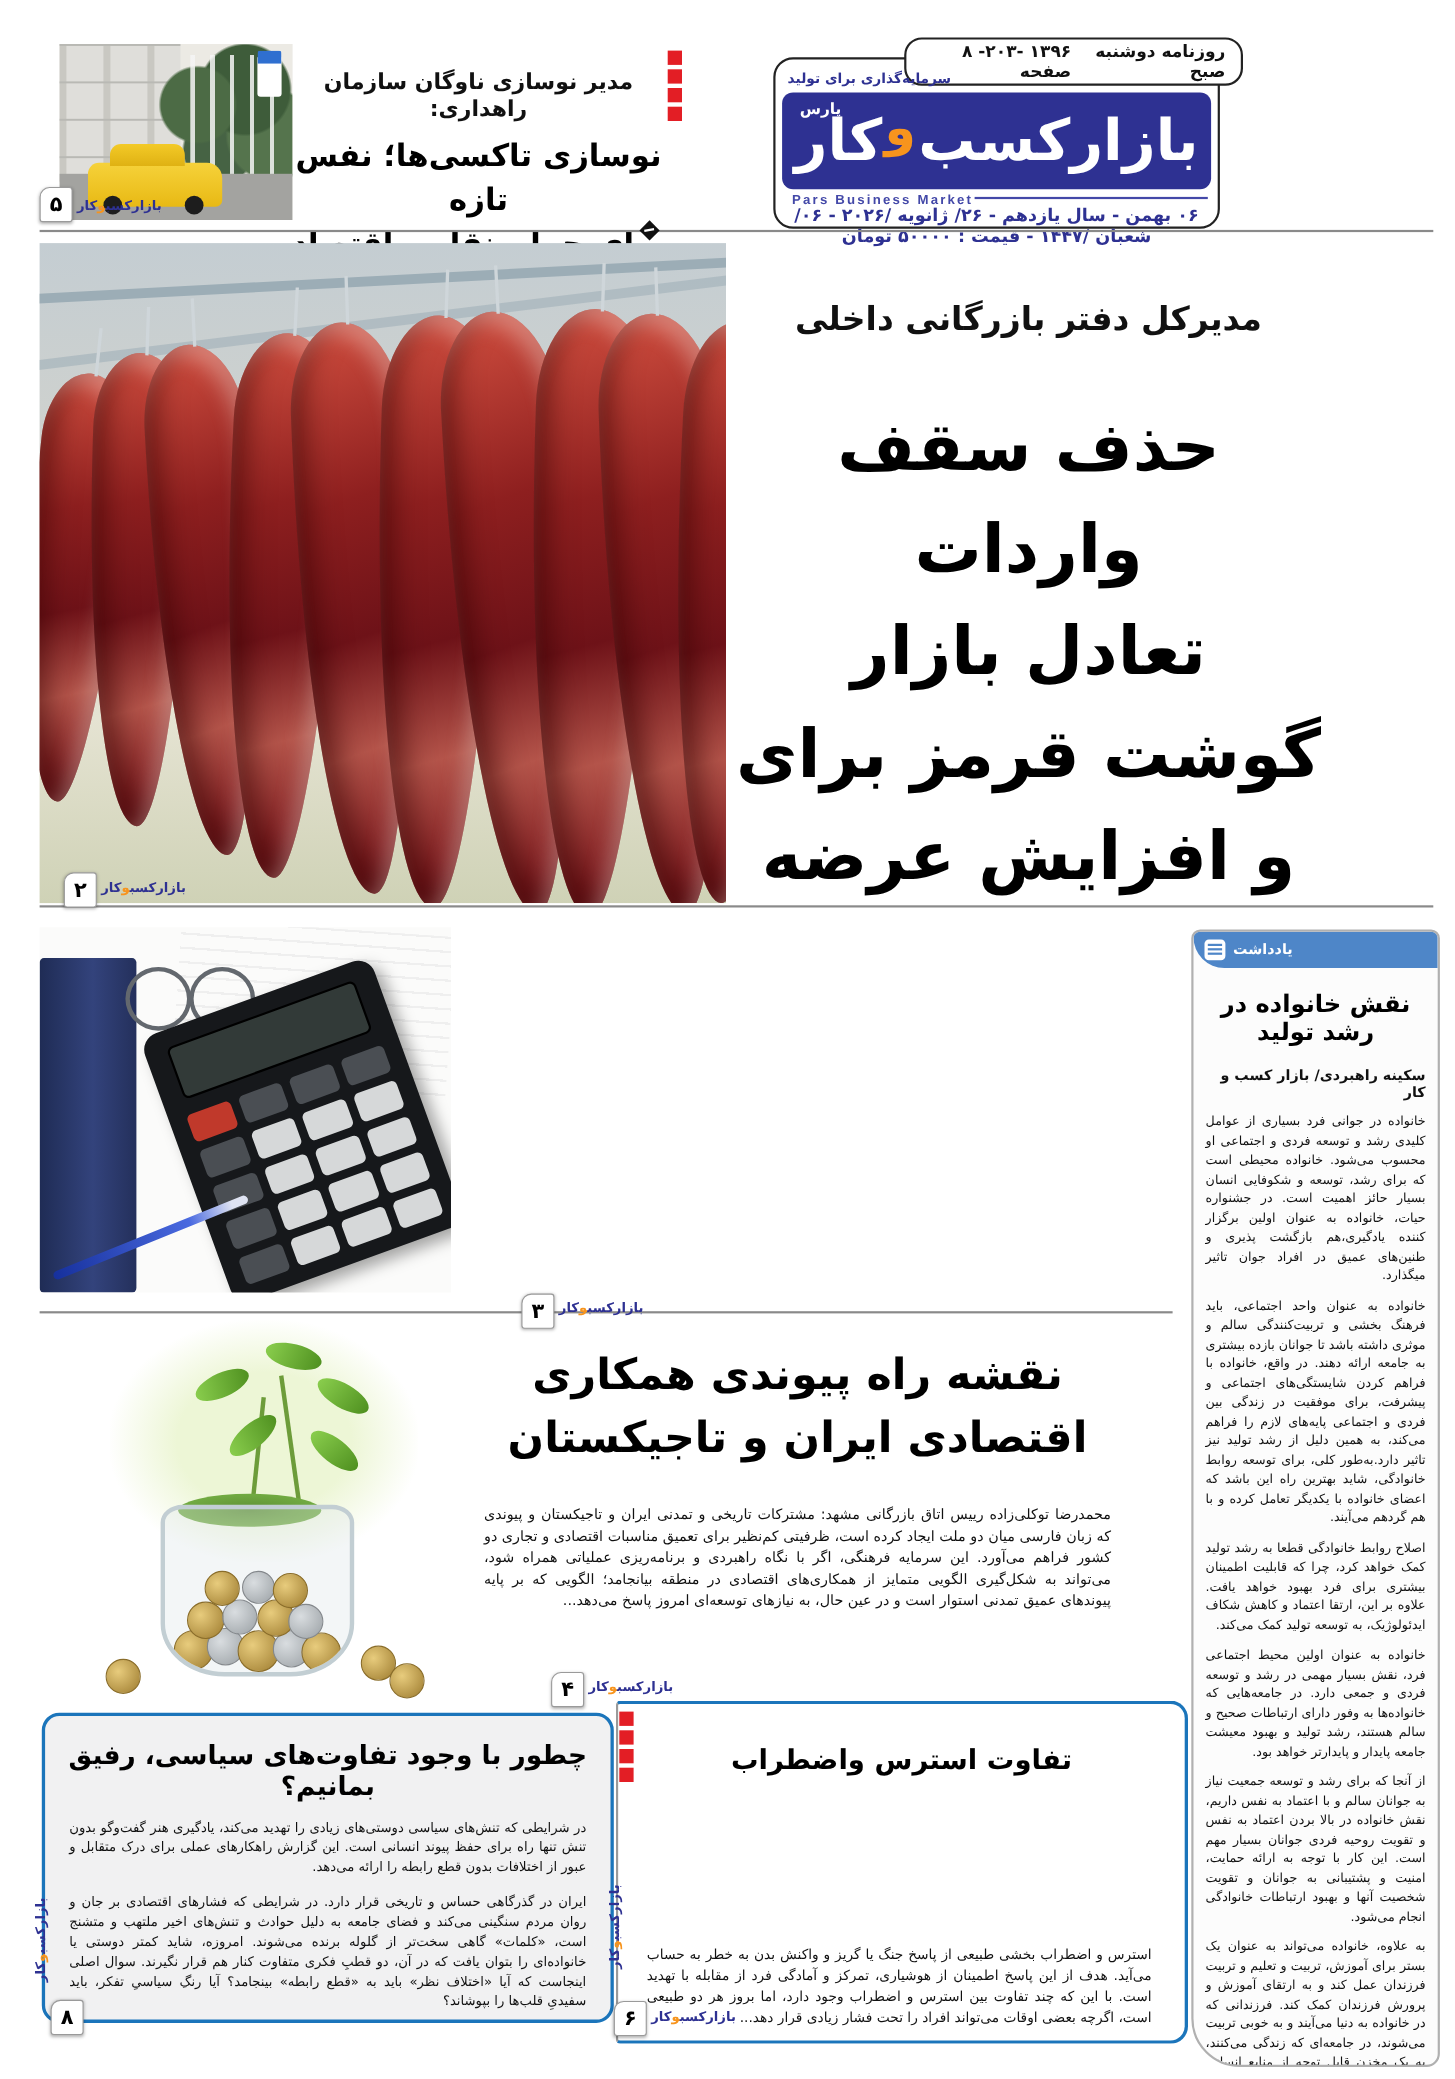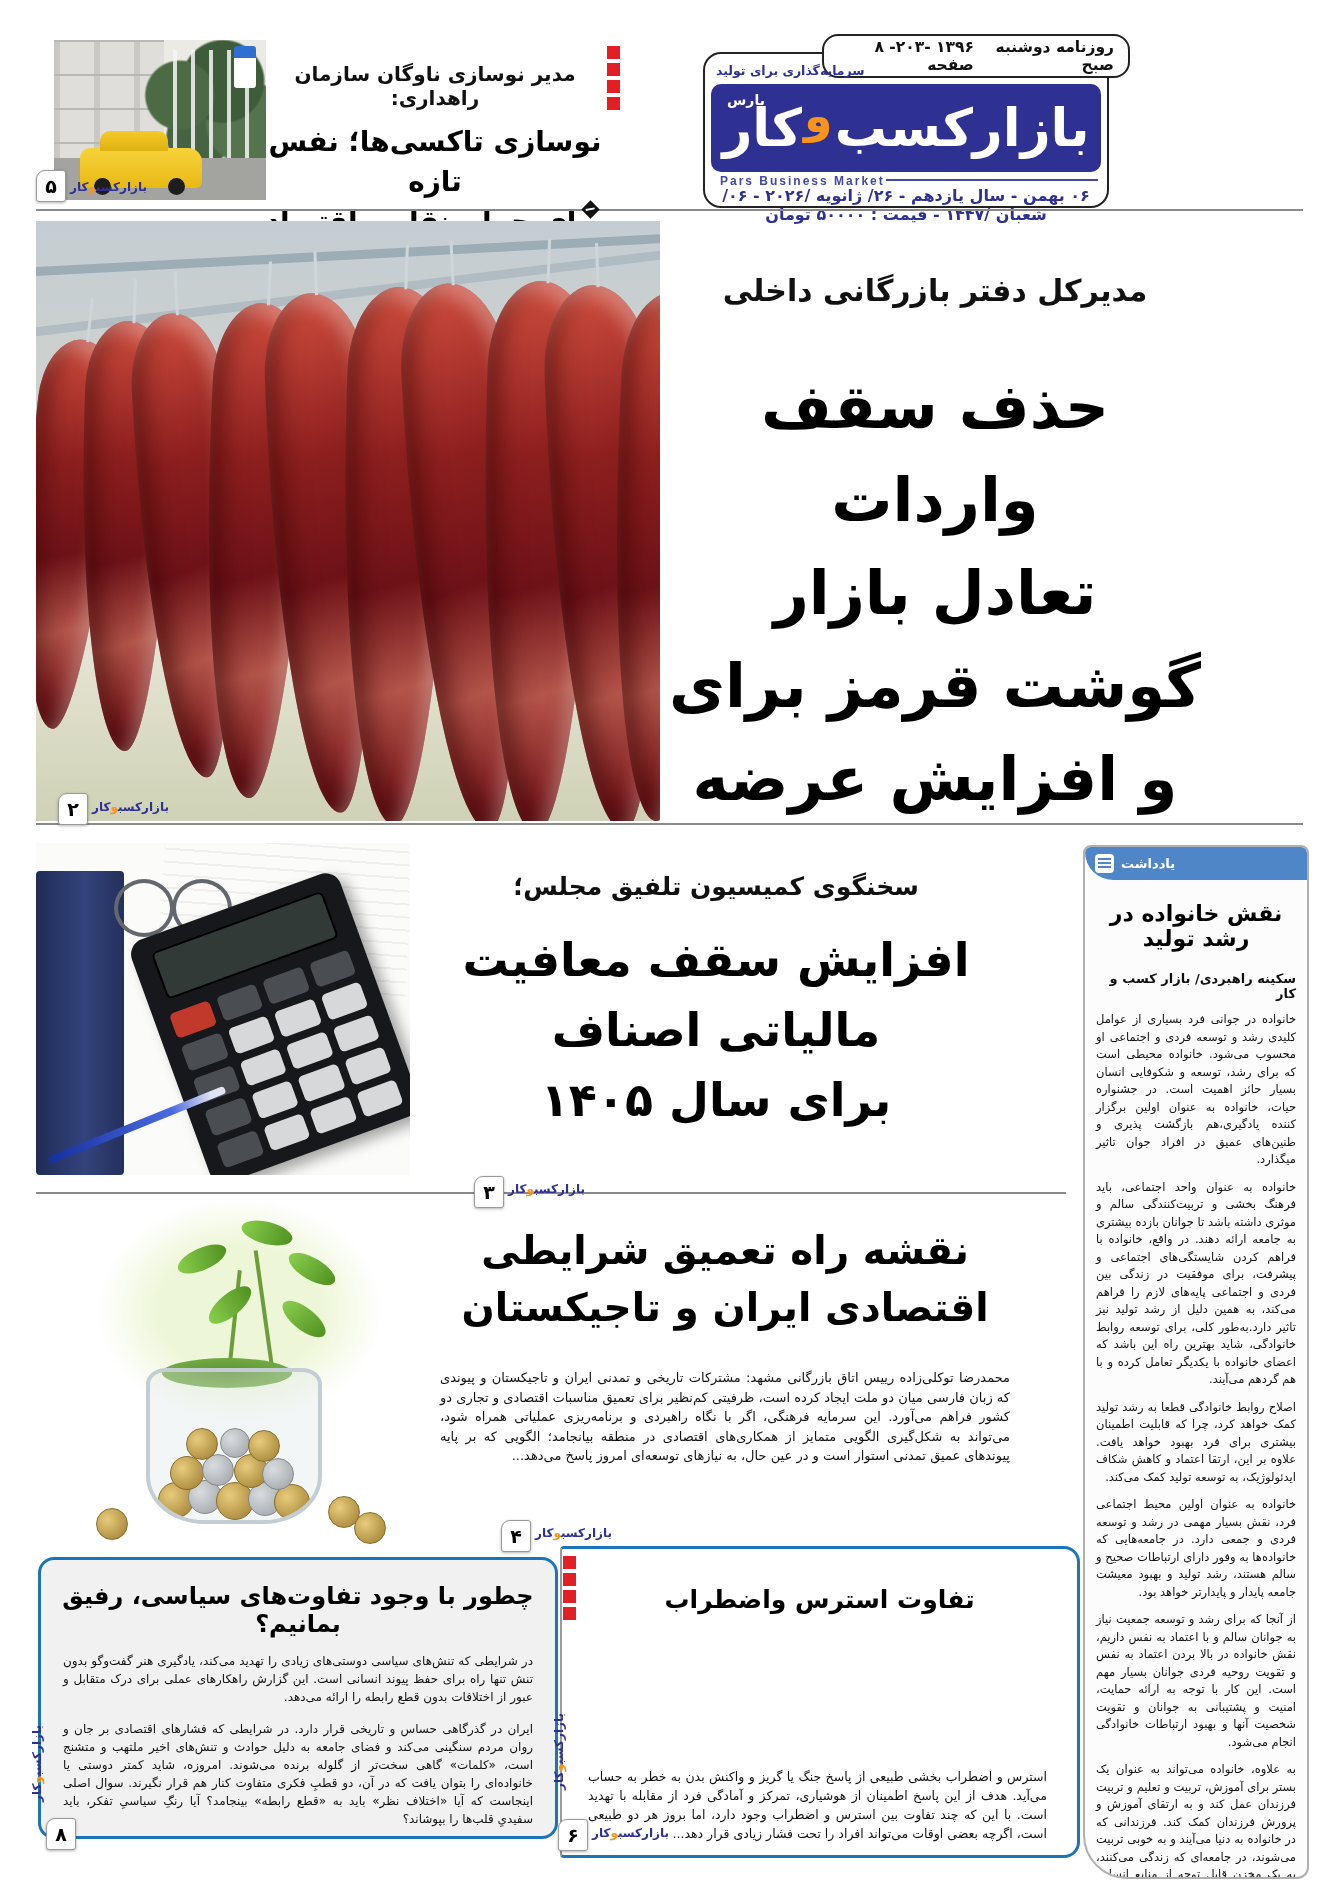--- a/index.html
+++ b/index.html
@@ -235,26 +235,20 @@
           <b class="kd"></b>
         <b></b>
           <b></b>
           <b></b>
           <b class="kd"></b>
       </div>
     </div>
     <div class="cl-pen"></div>
   </div>
 
-  <div class="ab" style="left:420px;top:872px;width:592px;text-align:center;">
-    <div class="kicker" style="font-size:25px;">سخنگوی کمیسیون تلفیق مجلس؛</div>
-    <div class="headline" style="font-size:46px;line-height:70px;margin-top:24px;">افزایش سقف معافیت</div>
-    <div class="headline" style="font-size:46px;line-height:70px;">مالیاتی اصناف</div>
-    <div class="headline" style="font-size:46px;line-height:70px;">برای سال ۱۴۰۵</div>
-  </div>
   <div class="badge" style="left:474px;top:1176px;">۳</div>
   <span class="stamp" style="left:508px;top:1182px;">
     <b>بازارکسب</b><b class="vav">و</b><b>کار</b>
   </span>
 
   <div class="hr" style="left:36px;top:1192px;width:1030px;"></div>
 
   <div class="ph plant-photo" style="left:36px;top:1200px;width:374px;height:346px;">
     <div class="pl-glow"></div>
     <div class="pl-stem" style="left:196px;top:70px;height:110px;transform:rotate(6deg);"></div>
@@ -278,21 +272,21 @@
       <i style="left:36px;bottom:60px;width:30px;height:30px;"></i>
       <i class="s" style="left:70px;bottom:62px;width:28px;height:28px;"></i>
       <i style="left:98px;bottom:58px;width:30px;height:30px;"></i>
     </div>
     <div class="pl-coin-out" style="left:292px;top:296px;"></div>
     <div class="pl-coin-out" style="left:318px;top:312px;"></div>
     <div class="pl-coin-out" style="left:60px;top:308px;"></div>
   </div>
 
   <div class="ab" style="left:430px;top:1222px;width:590px;">
-    <div class="headline" style="font-size:39px;line-height:57px;">نقشه راه تعمیق شرایطی</div>
+    <div class="headline" style="font-size:39px;line-height:57px;">نقشه راه پیوندی همکاری</div>
     <div class="headline" style="font-size:39px;line-height:57px;">اقتصادی ایران و تاجیکستان</div>
     <p class="just" style="font-size:13px;line-height:19.5px;margin:32px 10px 0;">محمدرضا توکلی‌زاده رییس اتاق بازرگانی مشهد: مشترکات تاریخی و تمدنی ایران و تاجیکستان و پیوندی که زبان فارسی میان دو ملت ایجاد کرده است، ظرفیتی کم‌نظیر برای تعمیق مناسبات اقتصادی و تجاری دو کشور فراهم می‌آورد. این سرمایه فرهنگی، اگر با نگاه راهبردی و برنامه‌ریزی عملیاتی همراه شود، می‌تواند به شکل‌گیری الگویی متمایز از همکاری‌های اقتصادی در منطقه بیانجامد؛ الگویی که بر پایه پیوندهای عمیق تمدنی استوار است و در عین حال، به نیازهای توسعه‌ای امروز پاسخ می‌دهد...</p>
   </div>
   <div class="badge" style="left:501px;top:1520px;">۴</div>
   <span class="stamp" style="left:535px;top:1526px;">
     <b>بازارکسب</b><b class="vav">و</b><b>کار</b>
   </span>
 
   <div class="note-box" style="left:1083px;top:845px;width:222px;height:1030px;">
     <div class="note-strip">

